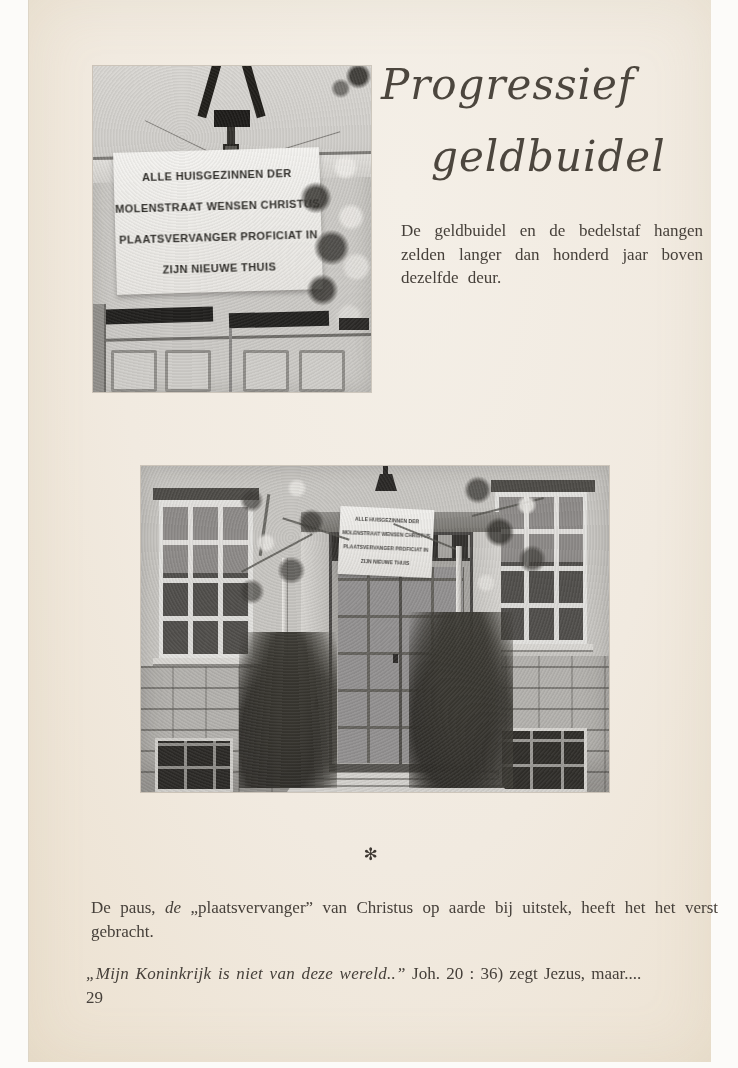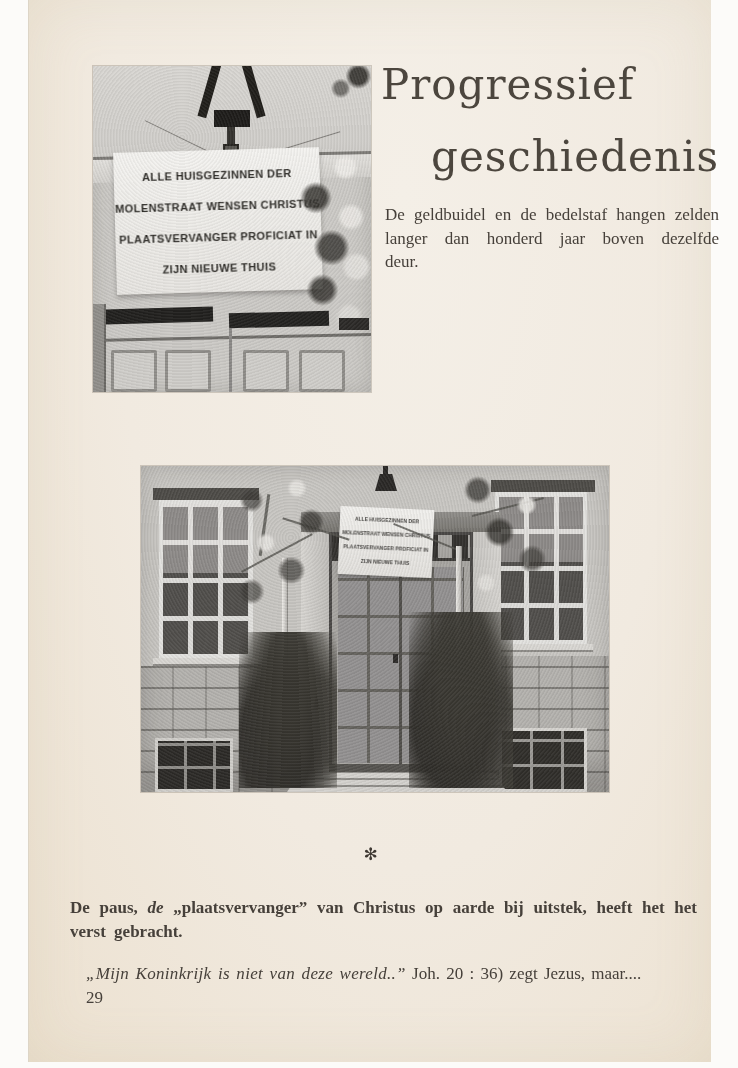--- a/index.html
+++ b/index.html
@@ -181,41 +181,41 @@
       radial-gradient(ellipse at 72% 58%, rgba(64,62,56,.85) 0 36%, transparent 70%); }
   .p2-bush-r { left:268px; top:146px; width:104px; height:176px;
     background:
       radial-gradient(ellipse at 52% 24%, rgba(58,56,50,.95) 0 30%, rgba(58,56,50,.5) 55%, transparent 75%),
       radial-gradient(ellipse at 40% 62%, rgba(46,44,40,.95) 0 42%, transparent 78%),
       radial-gradient(ellipse at 70% 80%, rgba(62,60,54,.85) 0 36%, transparent 70%); }
   .p2-mark { left:172px; top:228px; width:7px; height:15px; background:#1d1b19;
     clip-path: polygon(50% 0, 100% 100%, 0 100%); }
 
   
-  .title { position:absolute; font-family:"DejaVu Serif", serif; 
+  .title { position:absolute; font-family:"DejaVu Serif", serif; font-style:italic;
     font-weight:normal; font-size:42px; color:#4c463e; letter-spacing:1px; }
   .title-l1 { left:352px; top:60px; }
   .title-l2 { left:402px; top:132px; }
   .intro { position:absolute; left:356px; top:203px; width:334px;
     font-size:17px; line-height:23.6px; color:#46403a; text-align:justify;
     word-spacing:5px; }
-  .intro p { margin:0; }
+  .intro p { margin:16px; }
   .caption1 { position:absolute; left:60px; top:396px; width:320px;
     font-style:italic; font-size:16px; letter-spacing:.6px; word-spacing:2px;
     color:#3f3931; }
   .caption1 .cap-r { margin-left:7px; }
   .caption2 { position:absolute; left:0; top:806px; width:683px;
     text-align:center; font-style:italic; font-size:16.5px;
     letter-spacing:.4px; word-spacing:2px; color:#423c34; }
   .ornament { position:absolute; left:0; top:844px; width:683px;
     text-align:center; font-size:17px; color:#3e3832;
     font-family:"DejaVu Sans", sans-serif; }
-  .closing1 { position:absolute; left:41px; top:896px; width:627px;
+  .closing1 { position:absolute; left:62px; top:896px; width:627px;
     font-size:17px; line-height:24px; color:#46403a; text-align:justify;
-    word-spacing:4px;font-weight:bold; }
+    word-spacing:4px; }
   .closing2 { position:absolute; left:57px; top:964px; width:640px;
     font-size:17px; color:#46403a; white-space:nowrap; word-spacing:2px; }
   .closing2 i { letter-spacing:.3px; }
   .pagenum { position:absolute; left:57px; top:988px; font-size:17px; color:#46403a; }
 </style>
 </head>
 <body>
 
 <div class="scan">
   <div class="page">
@@ -245,21 +245,21 @@
       <div class="p1-leftframe"></div>
       <div class="p1-divide"></div>
       <div class="p1-panel pa"></div>
       <div class="p1-panel pb"></div>
       <div class="p1-panel pc"></div>
       <div class="p1-panel pd"></div>
     </figure>
 
 
     <h1 class="title title-l1">Progressief</h1>
-    <h1 class="title title-l2">geschiedenis</h1>
+    <h1 class="title title-l2">geldbuidel</h1>
 
     <div class="intro">
       <p>De geldbuidel en de bedelstaf hangen zelden langer dan honderd jaar boven dezelfde deur.</p>
     </div>
 
     <figure class="photo photo2">
       <div class="p2-lamp-arm"></div>
       <div class="p2-lamp"></div>
       <div class="p2-lintel-wl"></div>
       <div class="p2-window-l">

